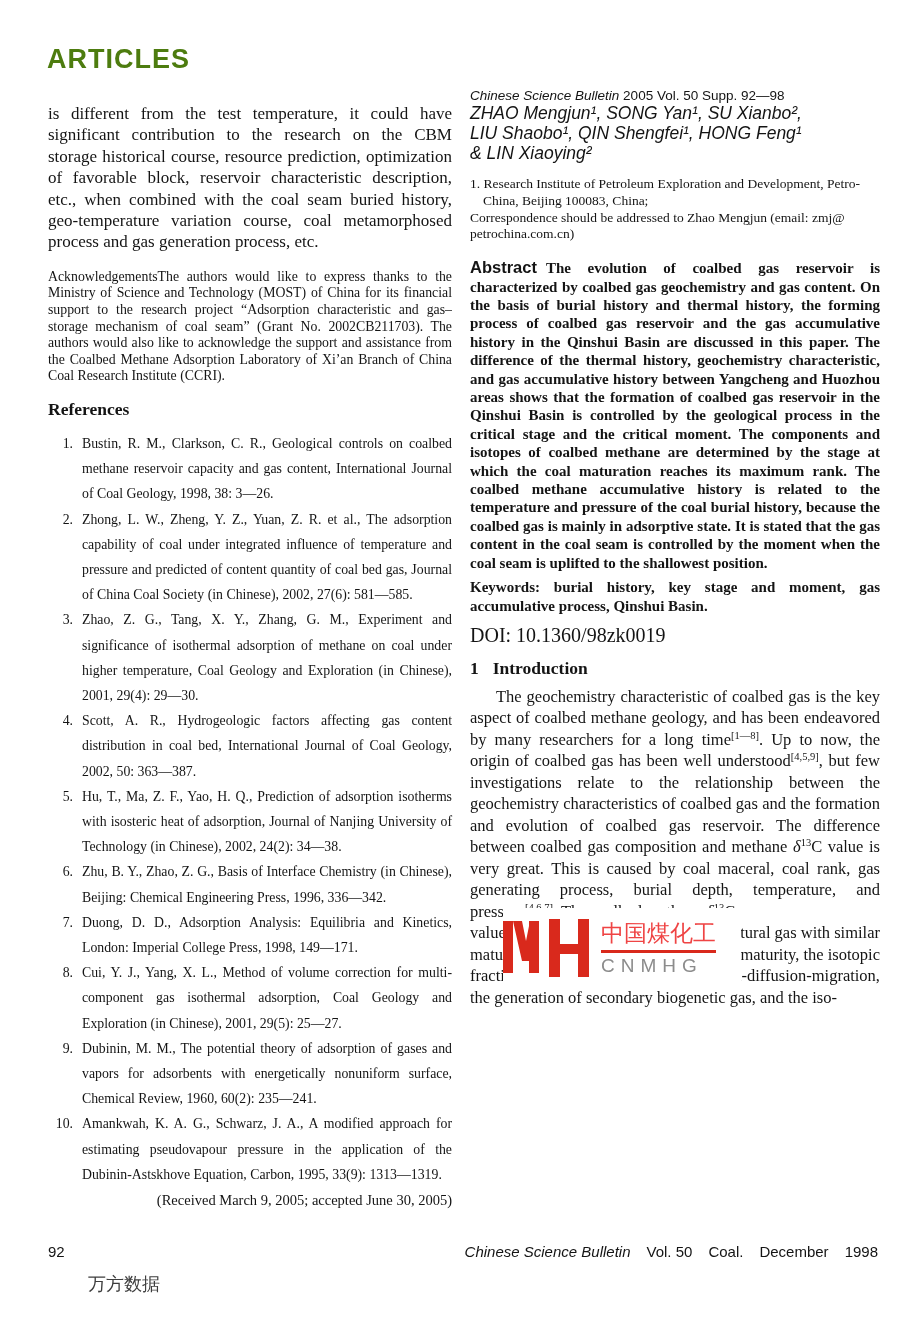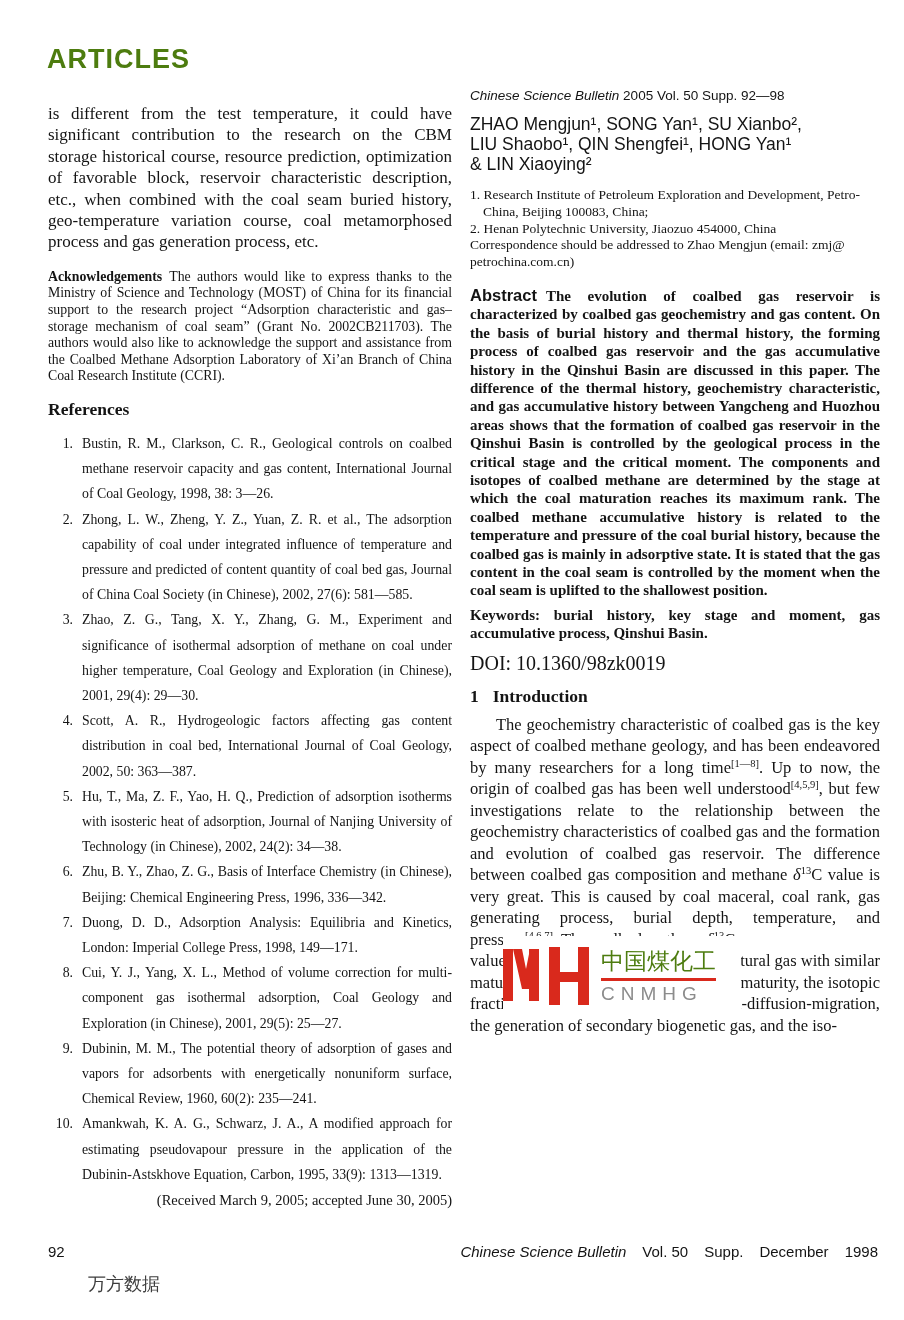--- a/index.html
+++ b/index.html
@@ -13,34 +13,34 @@
   .articles-label{
     position:absolute;left:47px;top:44px;
     font-family:"Liberation Sans",sans-serif;font-weight:bold;
     font-size:27px;letter-spacing:1px;color:#4d7c0f;
   }
 
   
   .left-col{position:absolute;left:48px;top:103px;width:404px;}
   .lead{margin:0;font-size:17px;line-height:21.4px;text-align:justify;}
   .ack{margin:16px 0 0 0;font-size:13.8px;line-height:16.6px;text-align:justify;}
-  .ack-label{font-weight:bold;margin-right:7px;}
+  .ack-label{font-weight:normal;}
   .refs-head{margin:14px 0 0 0;font-size:17.5px;font-weight:bold;}
   .refs{margin-top:11px;font-size:13.8px;line-height:25.2px;}
   .ref{position:relative;padding-left:34px;text-align:justify;}
   .ref-num{position:absolute;left:0;top:0;width:25px;text-align:right;}
   .received{margin-top:5px;font-size:14.5px;text-align:right;}
 
   
   .right-col{position:absolute;left:470px;top:88px;width:410px;}
   .jline{font-family:"Liberation Sans",sans-serif;font-size:13.5px;white-space:nowrap;}
   .jline .jname{font-style:italic;}
   .title{margin-top:10px;font-size:29px;font-weight:bold;line-height:37px;}
-  .authors{margin-top:11px;font-family:"Liberation Sans",sans-serif;
-    font-size:17.5px;line-height:20px;}
+  .authors{font-family:"Liberation Sans",sans-serif;
+    font-size:17.5px;line-height:20px;font-style:italic;}
   .affil{margin-top:13px;font-size:13.5px;line-height:16.8px;}
   .affil .indent{padding-left:13px;}
   .abstract{margin:15px 0 0 0;font-size:15px;line-height:18.4px;
     font-weight:bold;text-align:justify;}
   .abs-label{font-family:"Liberation Sans",sans-serif;font-size:16.5px;
     font-weight:bold;margin-right:9px;}
   .keywords{margin:6px 0 0 0;font-size:15px;line-height:18.4px;font-weight:bold;text-align:justify;}
   .doi{margin:9px 0 0 0;font-size:20px;font-weight:normal;}
   .sec-head{margin:11px 0 0 0;font-size:17.5px;font-weight:bold;}
   .sec-num{margin-right:14px;}
@@ -52,21 +52,21 @@
   .obs-line{display:flex;justify-content:space-between;}
   .last-line{margin:0;font-size:16.5px;line-height:21.5px;}
 
   
   .watermark{
     position:absolute;left:33px;top:-14px;width:238px;height:80px;
     background:#ffffff;display:flex;align-items:center;gap:10px;z-index:3;
   }
   .wm-logo{width:88px;height:58px;flex:0 0 auto;}
   .wm-text{display:flex;flex-direction:column;}
-  .wm-cn{font-size:23px;line-height:27px;color:#4d7c0f;
+  .wm-cn{font-size:23px;line-height:27px;color:#ef4444;
     border-bottom:3px solid #d9291c;padding-bottom:3px;white-space:nowrap;
     font-family:"Liberation Sans",sans-serif;}
   .wm-latin{font-size:19px;line-height:22px;color:#8c8c8c;letter-spacing:6px;
     font-family:"Liberation Sans",sans-serif;margin-top:2px;}
 
   
   .page-num{position:absolute;left:48px;top:1243px;
     font-family:"Liberation Sans",sans-serif;font-size:15px;}
   .footer-right{position:absolute;right:26px;top:1243px;
     font-family:"Liberation Sans",sans-serif;font-size:15px;white-space:nowrap;}
@@ -106,28 +106,27 @@
   </div>
 
   <div class="right-col">
 
     <div class="jline"><span class="jname">Chinese Science Bulletin</span>
       <span>2005 Vol. 50 Supp. 92—98</span></div>
 
 
     <div class="authors">
       <div>ZHAO Mengjun¹, SONG Yan¹, SU Xianbo²,</div>
-      <div>LIU Shaobo¹, QIN Shengfei¹, HONG Yan¹</div>
+      <div>LIU Shaobo¹, QIN Shengfei¹, HONG Feng¹</div>
       <div>&amp; LIN Xiaoying²</div>
     </div>
 
     <div class="affil">
       <div>1. Research Institute of Petroleum Exploration and Development, Petro-</div>
       <div class="indent">China, Beijing 100083, China;</div>
-      <div>2. Henan Polytechnic University, Jiaozuo 454000, China</div>
       <div>Correspondence should be addressed to Zhao Mengjun (email: zmj@</div>
       <div>petrochina.com.cn)</div>
     </div>
 
     <p class="abstract"><span class="abs-label">Abstract</span><span>The evolution of coalbed gas reservoir is characterized by coalbed gas geochemistry and gas content. On the basis of burial history and thermal history, the forming process of coalbed gas reservoir and the gas accumulative history in the Qinshui Basin are discussed in this paper. The difference of the thermal history, geochemistry characteristic, and gas accumulative history between Yangcheng and Huozhou areas shows that the formation of coalbed gas reservoir in the Qinshui Basin is controlled by the geological process in the critical stage and the critical moment. The components and isotopes of coalbed methane are determined by the stage at which the coal maturation reaches its maximum rank. The coalbed methane accumulative history is related to the temperature and pressure of the coal burial history, because the coalbed gas is mainly in adsorptive state. It is stated that the gas content in the coal seam is controlled by the moment when the coal seam is uplifted to the shallowest position.</span></p>
 
     <p class="keywords">Keywords: burial history, key stage and moment, gas accumulative process, Qinshui Basin.</p>
 
     <p class="doi">DOI: 10.1360/98zk0019</p>
 
@@ -165,16 +164,16 @@
           <div class="wm-latin">CNMHG</div>
         </div>
       </div>
     </div>
 
     <p class="last-line">the generation of secondary biogenetic gas, and the iso-</p>
   </div>
 
   <div class="page-num">92</div>
 
-  <div class="footer-right"><span class="jname">Chinese Science Bulletin</span><span class="fgap">Vol. 50</span><span class="fgap">Supp.</span><span class="fgap">December</span><span class="fgap">1998</span></div>
+  <div class="footer-right"><span class="jname">Chinese Science Bulletin</span><span class="fgap">Vol. 50</span><span class="fgap">Coal.</span><span class="fgap">December</span><span class="fgap">1998</span></div>
 
   <div class="wanfang">万方数据</div>
 </div>
 
 </body></html>

